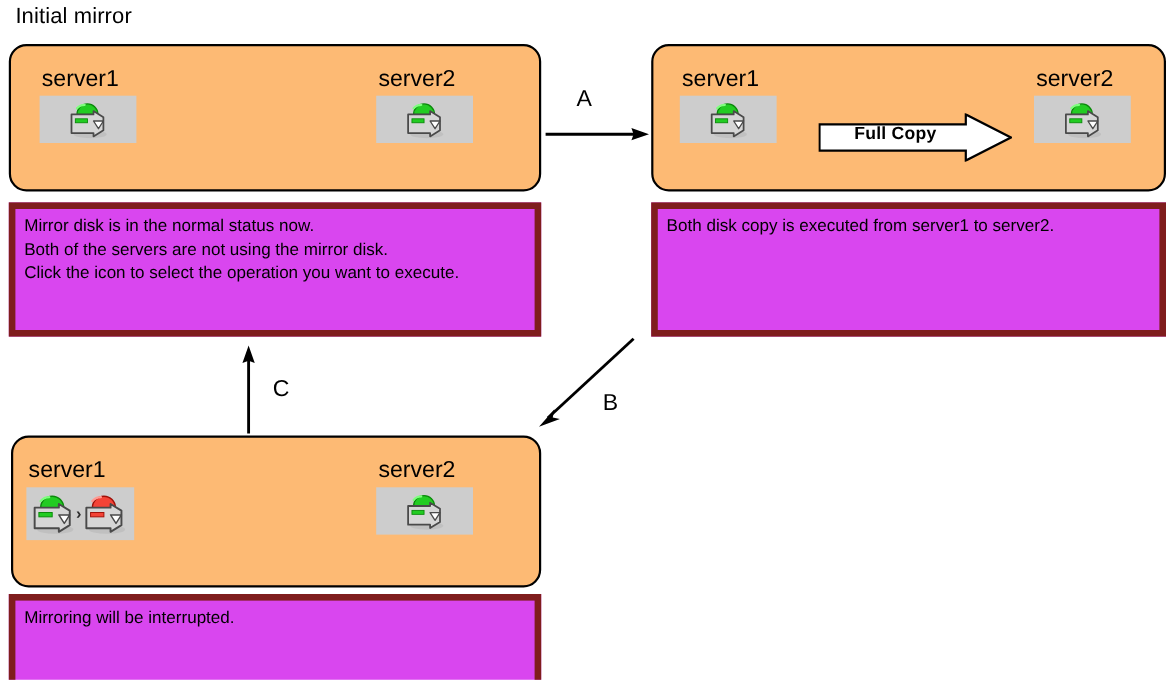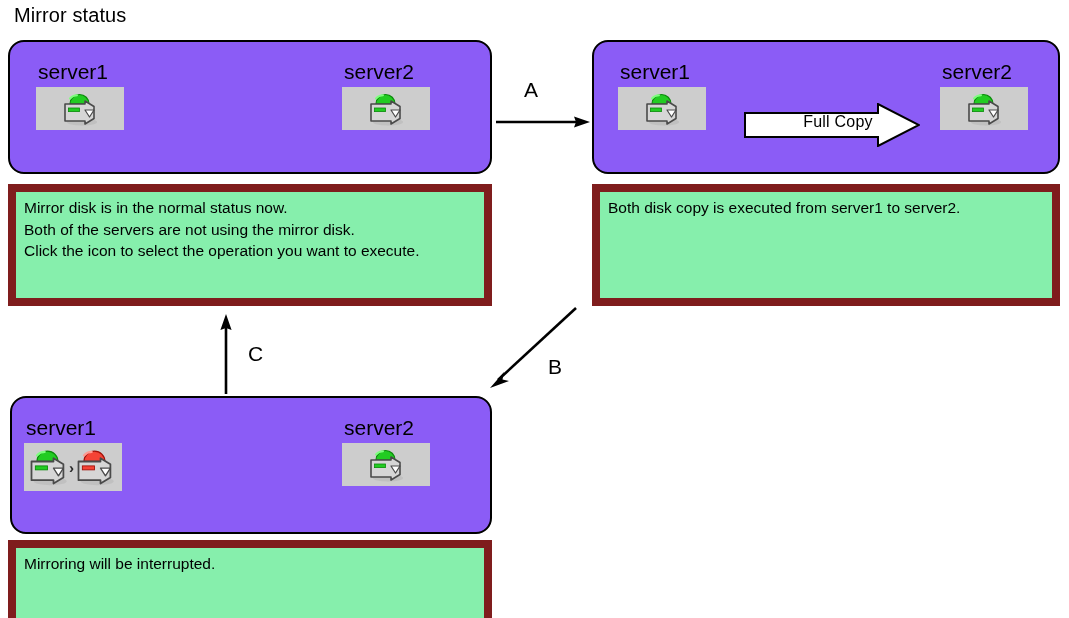--- a/index.html
+++ b/index.html
@@ -24,21 +24,21 @@
     font-size: 20px;
     line-height: 26px;
     letter-spacing: 0.1px;
     white-space: nowrap;
   }
 
   
   .server-panel {
     border: 2px solid #000;
     border-radius: 16px;
-    background: #8b5cf6;
+    background: #fdba74;
     box-sizing: border-box;
   }
   .server-slot {
     position: absolute;
     top: 18px;
   }
   .server-label {
     font-size: 21px;
     line-height: 24px;
     white-space: nowrap;
@@ -60,22 +60,22 @@
     font-size: 15px;
     font-weight: bold;
     line-height: 1;
     margin: 0 -1px;
     color: #2b2b2b;
     font-family: "Liberation Sans", sans-serif;
   }
 
   
   .desc-box {
-    border: 8px solid #7f1d1d;
-    background: #86efac;
+    border: 6px solid #7f1d1d;
+    background: #d946ef;
     box-sizing: border-box;
     padding: 5px 12px 4px 8px;
   }
   .desc-text {
     font-size: 15.5px;
     line-height: 21.5px;
     text-align: justify;
     white-space: pre-wrap;
   }
   .desc-text.justify-all {
@@ -90,33 +90,33 @@
   }
 
   
   #full-copy-arrow {
     left: 744px;
     top: 103px;
     width: 176px;
     height: 44px;
   }
   #full-copy-label {
-    left: 768px;
+    left: 744px;
     top: 113px;
     width: 140px;
     text-align: center;
     font-size: 16px;
-    font-weight: normal;
+    font-weight: bold;
     letter-spacing: 0.2px;
   }
 </style>
 </head>
 <body>
 
-<div class="abs" id="diagram-title">Mirror status</div>
+<div class="abs" id="diagram-title">Initial mirror</div>
 
 <div class="abs server-panel" style="left:8px; top:40px; width:484px; height:134px;">
 
   <div class="server-slot" style="left:26px;">
     <div class="server-label">server1</div>
     <div class="icon-tray tray-single">
       <span>
         <svg class="disk-icon" width="40" height="34" viewBox="0 0 40 34" xmlns="http://www.w3.org/2000/svg">
           <ellipse cx="22" cy="30" rx="15" ry="3.6" fill="#bdbdbd" opacity="0.85"></ellipse>
           <path d="M10 12 a9.5 9.5 0 0 1 19 0 z" fill="#22cc22" stroke="#0a8a0a" stroke-width="1.2"></path>

